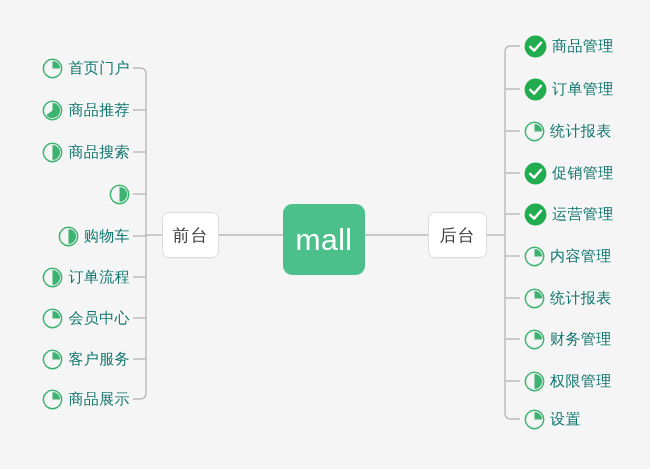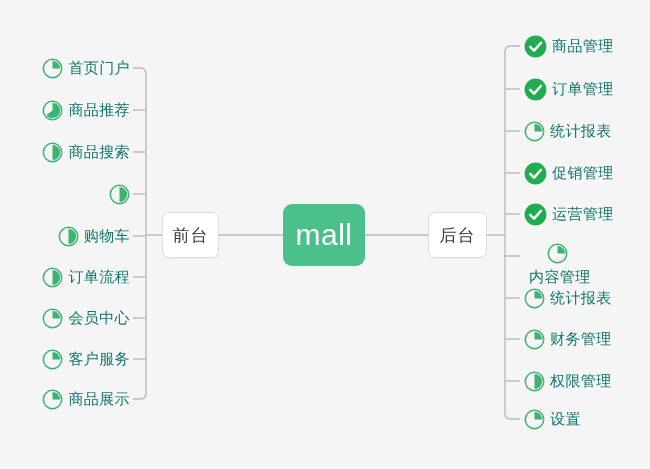--- a/index.html
+++ b/index.html
@@ -131,21 +131,21 @@
       <path d="M 520 131 L 505 131"></path>
       <path d="M 520 173 L 505 173"></path>
       <path d="M 520 214 L 505 214"></path>
       <path d="M 520 256 L 505 256"></path>
       <path d="M 520 298 L 505 298"></path>
       <path d="M 520 339 L 505 339"></path>
       <path d="M 520 381 L 505 381"></path>
       <path d="M 520 419 L 511 419 Q 505 419 505 413"></path>
     </svg>
 
-  <div class="node-root" id="root-node" style="left: 283px; top: 204px; width: 82px; height: 62px;">
+  <div class="node-root" id="root-node" style="left: 283px; top: 204px; width: 82px; height: 71px;">
     <span>mall</span>
   </div>
 
   <div class="node-box" id="right-node" style="left: 428px; top: 212px; width: 59px; height: 46px;">
     <span>后台</span>
   </div>
 
   <div class="node-box" id="left-node" style="left: 162px; top: 212px; width: 57px; height: 46px;">
     <span>前台</span>
   </div>
@@ -243,21 +243,21 @@
           </svg></span>
         <span class="leaf-label">促销管理</span>
       </div>
       <div class="leaf right" style="top: 201px; left: 524px;">
         <span class="badge big"><svg viewBox="0 0 23 23" width="23" height="23">
             <circle cx="11.5" cy="11.5" r="10.9" fill="#22ac50"></circle>
             <path d="M 6.2 11.8 L 10.1 15.6 L 17 7.7" fill="none" stroke="#ffffff" stroke-width="2.4" stroke-linecap="round" stroke-linejoin="round"></path>
           </svg></span>
         <span class="leaf-label">运营管理</span>
       </div>
-      <div class="leaf right" style="top: 243px; left: 524px; flex-direction: column;">
+      <div class="leaf right" style="top: 243px; left: 524px;">
         <span class="badge"><svg viewBox="0 0 21 21" width="21" height="21">
             <circle cx="10.5" cy="10.5" r="9.2" fill="none" stroke="#3cb371" stroke-width="1.5"></circle>
             <path d="M 10.5 10.5 L 10.5 2.9000000000000004 A 7.6 7.6 0 0 1 18.1 10.5 Z" fill="#3cb371"></path>
           </svg></span>
         <span class="leaf-label">内容管理</span>
       </div>
       <div class="leaf right" style="top: 285px; left: 524px;">
         <span class="badge"><svg viewBox="0 0 21 21" width="21" height="21">
             <circle cx="10.5" cy="10.5" r="9.2" fill="none" stroke="#3cb371" stroke-width="1.5"></circle>
             <path d="M 10.5 10.5 L 10.5 2.9000000000000004 A 7.6 7.6 0 0 1 18.1 10.5 Z" fill="#3cb371"></path>

